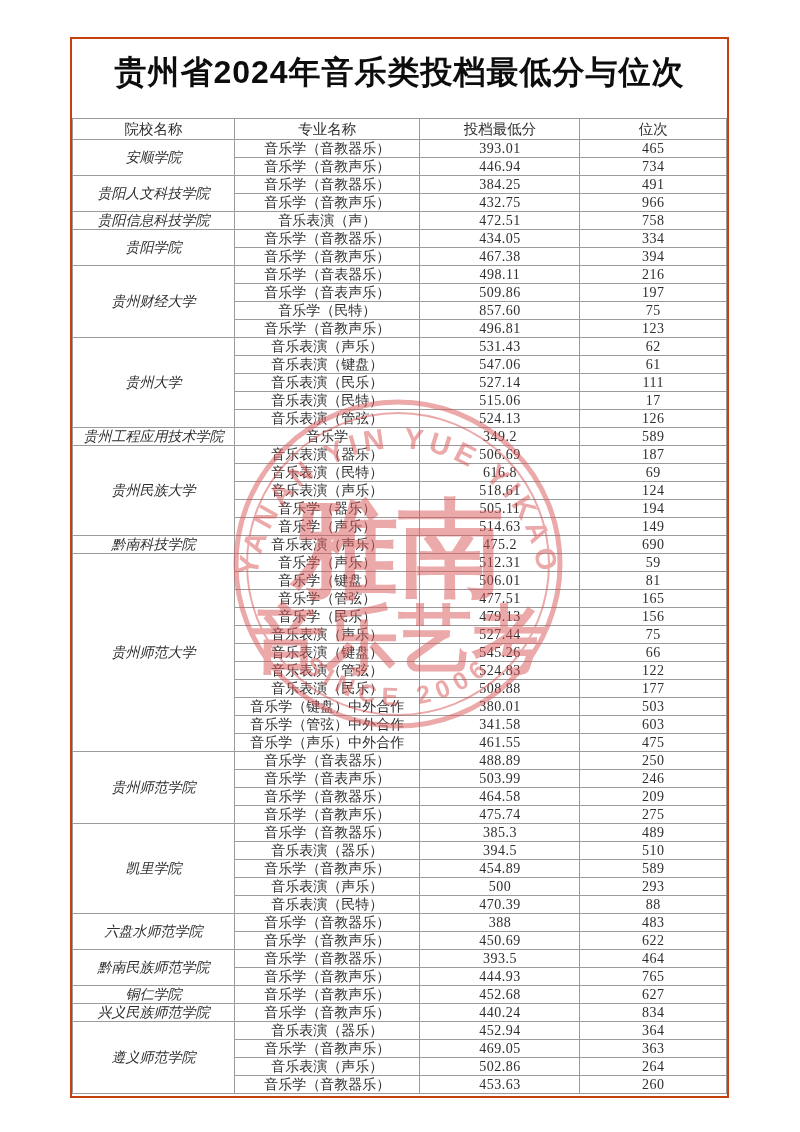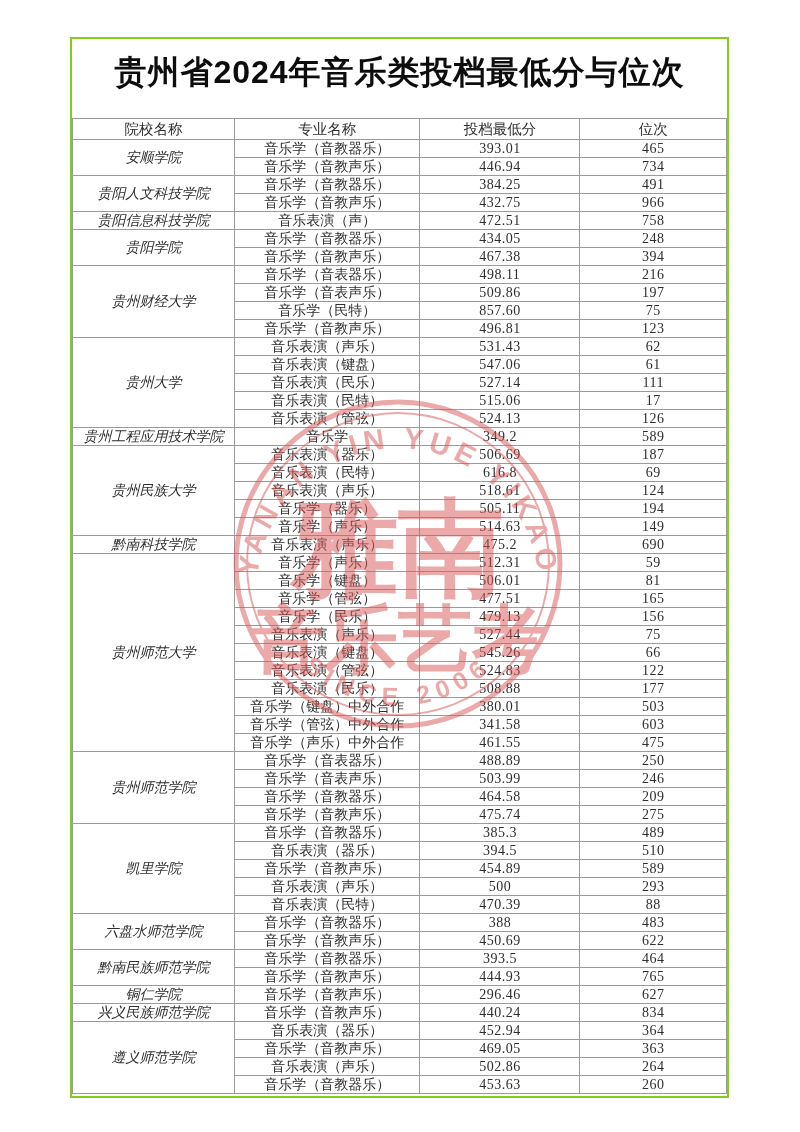--- a/index.html
+++ b/index.html
@@ -3,21 +3,21 @@
 <meta charset="utf-8">
 <style>
   html,body{margin:0;padding:0;}
   body{
     width:800px;height:1132px;background:#ffffff;position:relative;
     font-family:"Liberation Serif","DejaVu Serif",serif;
     -webkit-font-smoothing:antialiased;
   }
   .frame{
     position:absolute;left:70px;top:37px;width:659px;height:1061px;
-    border:2px solid #84cc16;box-sizing:border-box;background:#fff;
+    border:2px solid #c2410c;box-sizing:border-box;background:#fff;
   }
   .page-title{
     position:absolute;top:12px;left:0;width:100%;margin:0;
     text-align:center;font-size:32px;font-weight:bold;color:#0d0d0d;
     letter-spacing:1px;
     font-family:"Liberation Sans","DejaVu Sans",sans-serif;
   }
   table.scores{
     position:absolute;top:79px;left:0;width:100%;
     border-collapse:collapse;table-layout:fixed;
@@ -98,21 +98,21 @@
         <tr>
           <td class="cell-school" rowspan="1">贵阳信息科技学院</td>
           <td class="cell-major">音乐表演（声）</td>
           <td class="cell-score">472.51</td>
           <td class="cell-rank">758</td>
         </tr>
         <tr>
           <td class="cell-school" rowspan="2">贵阳学院</td>
           <td class="cell-major">音乐学（音教器乐）</td>
           <td class="cell-score">434.05</td>
-          <td class="cell-rank">248</td>
+          <td class="cell-rank">334</td>
         </tr>
         <tr>
           <td class="cell-major">音乐学（音教声乐）</td>
           <td class="cell-score">467.38</td>
           <td class="cell-rank">394</td>
         </tr>
         <tr>
           <td class="cell-school" rowspan="4">贵州财经大学</td>
           <td class="cell-major">音乐学（音表器乐）</td>
           <td class="cell-score">498.11</td>
@@ -318,21 +318,21 @@
           <td class="cell-rank">464</td>
         </tr>
         <tr>
           <td class="cell-major">音乐学（音教声乐）</td>
           <td class="cell-score">444.93</td>
           <td class="cell-rank">765</td>
         </tr>
         <tr>
           <td class="cell-school" rowspan="1">铜仁学院</td>
           <td class="cell-major">音乐学（音教声乐）</td>
-          <td class="cell-score">296.46</td>
+          <td class="cell-score">452.68</td>
           <td class="cell-rank">627</td>
         </tr>
         <tr>
           <td class="cell-school" rowspan="1">兴义民族师范学院</td>
           <td class="cell-major">音乐学（音教声乐）</td>
           <td class="cell-score">440.24</td>
           <td class="cell-rank">834</td>
         </tr>
         <tr>
           <td class="cell-school" rowspan="4">遵义师范学院</td>

